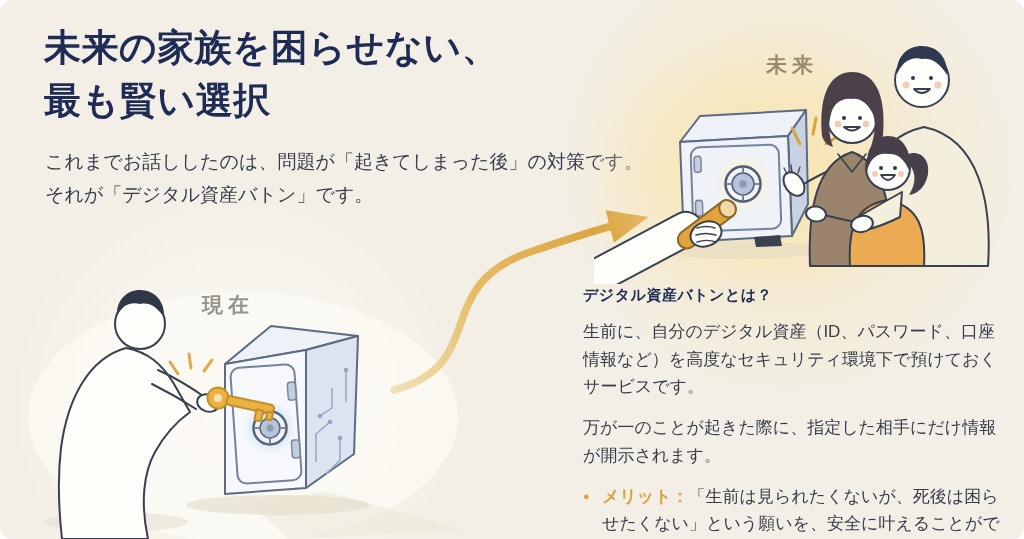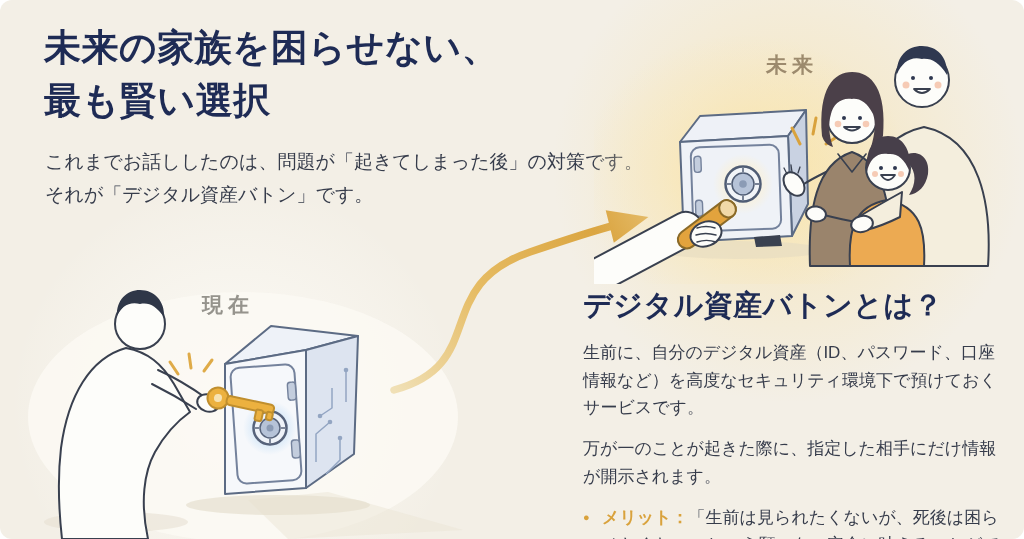--- a/index.html
+++ b/index.html
@@ -25,21 +25,21 @@
   .label-present{left:202px;top:291px;color:#95938c;font-family:Liberation Mono, monospace;}
   .label-future{left:766px;top:51px;color:#9c8a6d;}
   .scene{position:absolute;}
   .scene-present{left:28px;top:262px;width:435px;height:277px;}
   .scene-future{left:594px;top:14px;width:430px;height:270px;}
   .flow-arrow{position:absolute;left:378px;top:198px;width:286px;height:210px;}
   .info{
     position:absolute;left:583px;top:286px;width:428px;color:#363c4b;
   }
   .info h2{
-    margin:0 0 13px 0;font-size:29px;font-weight:700;color:#1e2b55;letter-spacing:0.5px;
+    margin:0 0 13px 0;font-size:15px;font-weight:700;color:#1e2b55;letter-spacing:0.5px;
   }
   .info p{
     margin:0 0 13px 0;font-size:17px;line-height:1.63;font-weight:500;
   }
   .merit{position:relative;padding-left:19px;}
   .merit .bullet{
     position:absolute;left:0;top:5px;font-size:11px;color:#d9a23c;
   }
   .merit-label{color:#d9a23c;font-weight:700;margin-top:40px;}
 </style>

